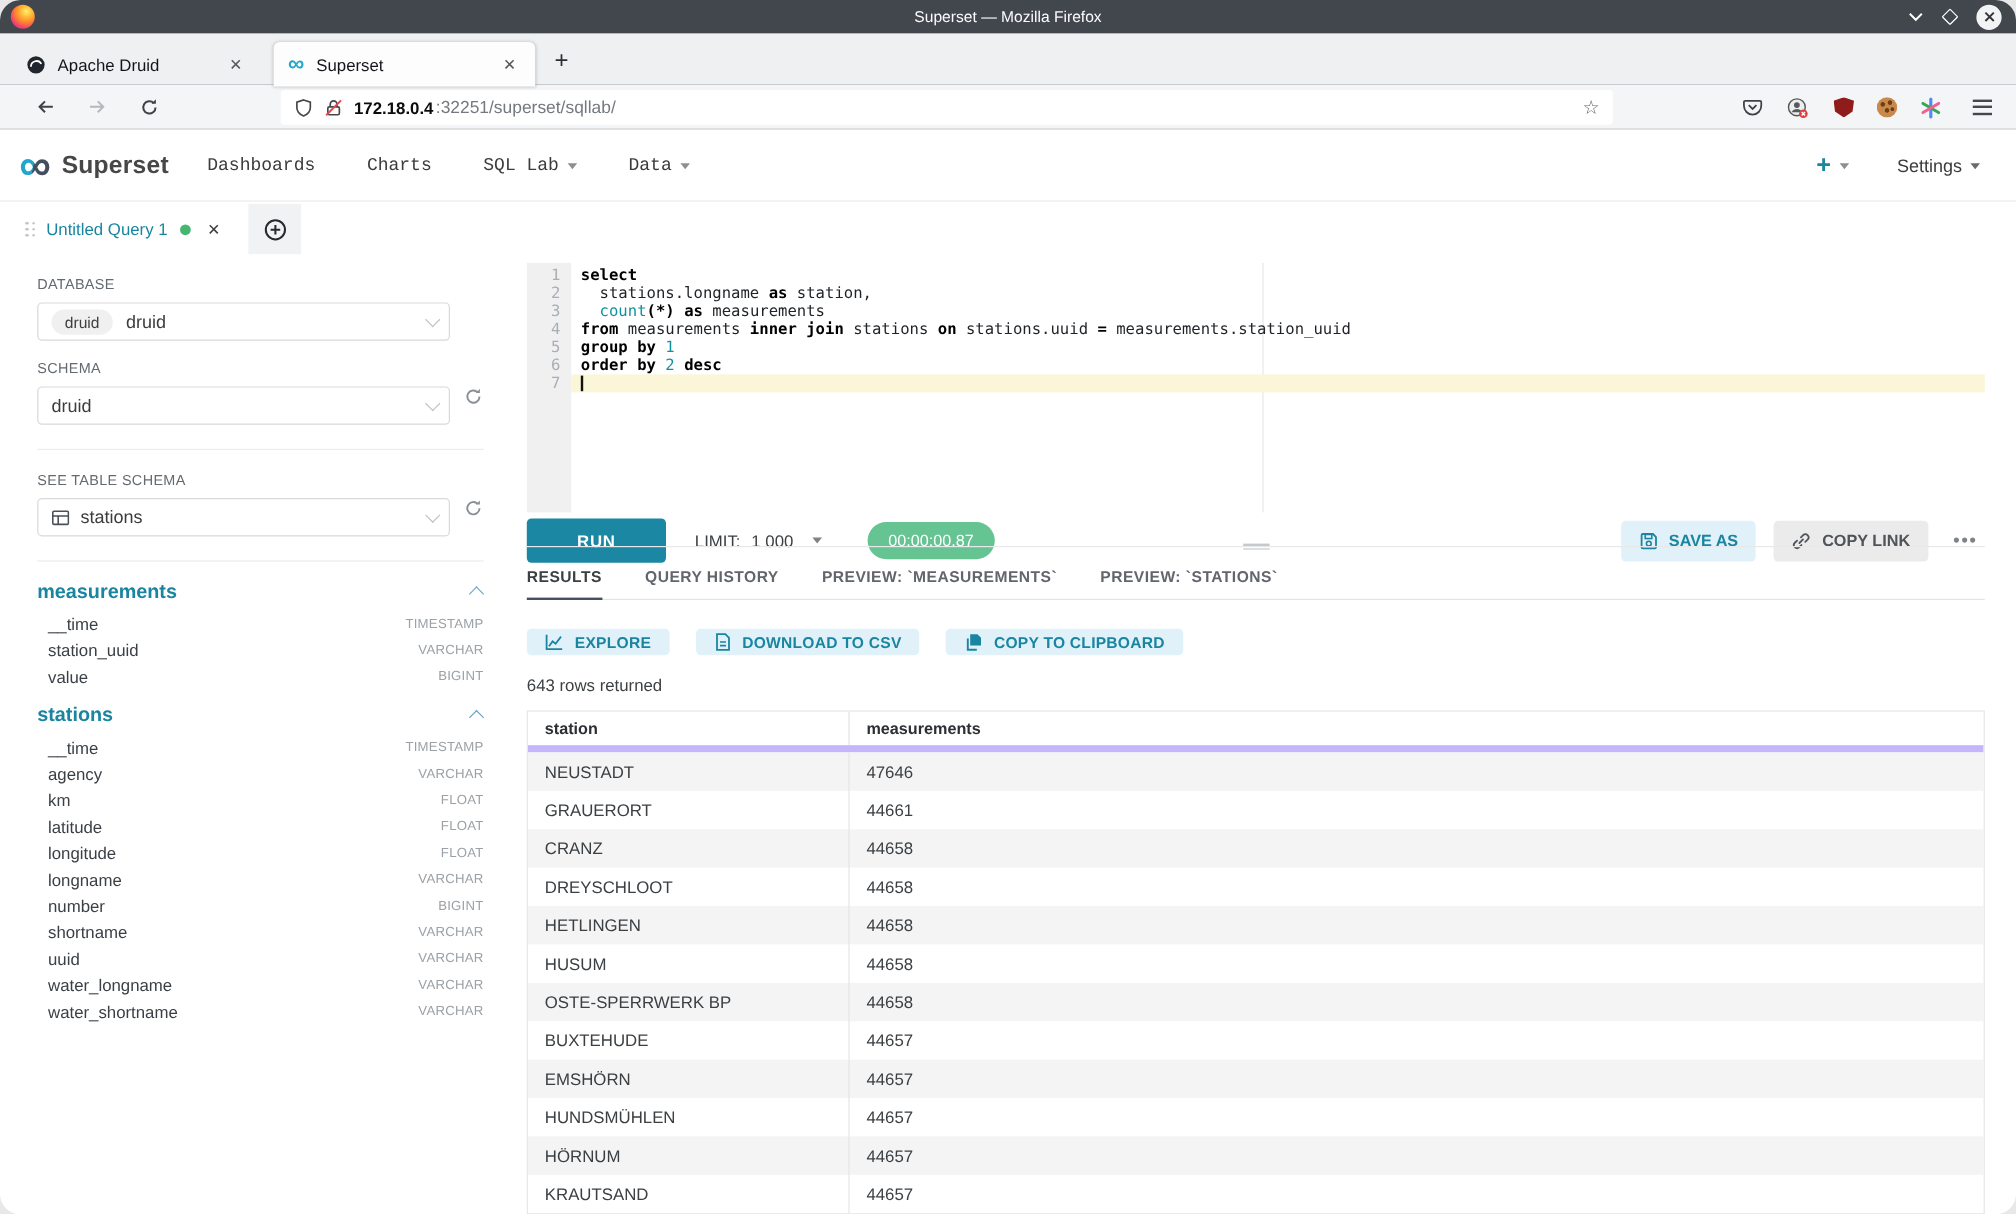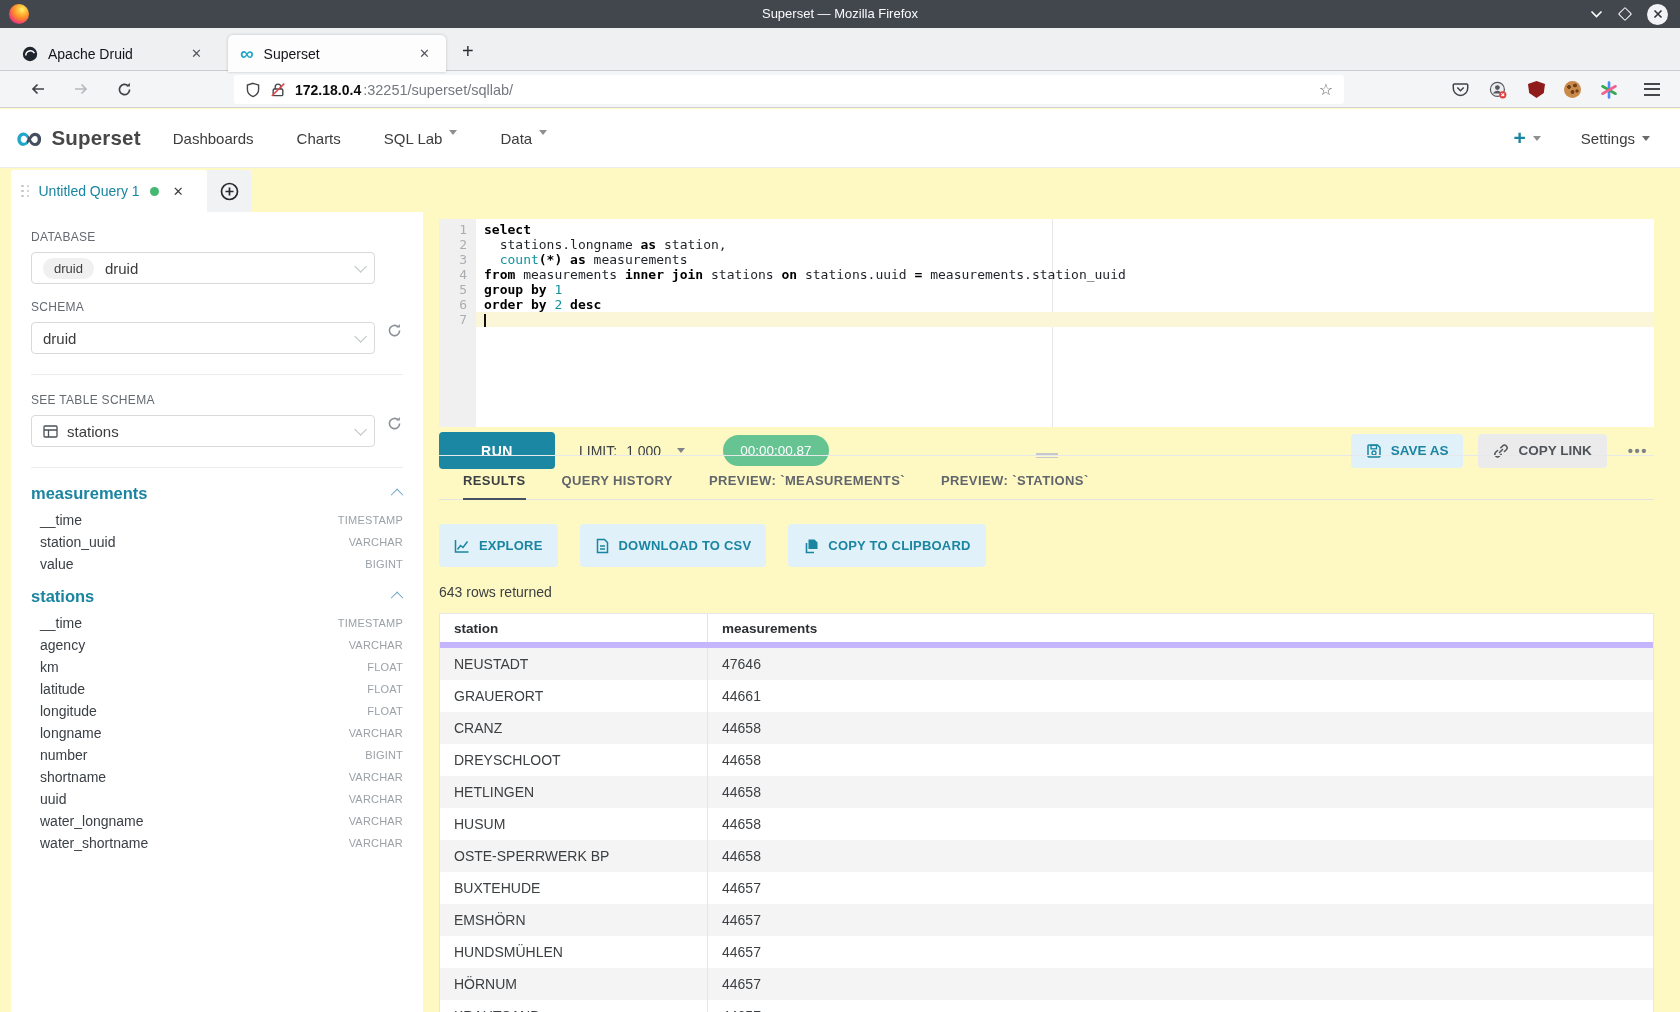--- a/index.html
+++ b/index.html
@@ -1,17 +1,17 @@
 <!DOCTYPE html>
 <html><head>
 <meta charset="utf-8">
 <style>
   * { margin:0; padding:0; box-sizing:border-box; }
   body { font-family:"Liberation Sans", sans-serif; background:#e8e8e8; }
-  .screen { position:relative; width:1680px; height:1012px; background:#fef9c3; overflow:hidden; }
+  .screen { position:relative; width:1680px; height:1012px; background:#ffffff; overflow:hidden;border-radius:17px; }
 
   
   .titlebar { position:absolute; top:0; left:0; right:0; height:28px; background:#42474e; }
   .ff-logo { position:absolute; left:9px; top:4px; width:20px; height:20px; border-radius:50%;
     background:radial-gradient(circle at 65% 28%, #fff36e 0%, #ffbe3c 22%, #ff8a2a 45%, #f0436c 70%, #a42bb5 100%); }
   .win-title { position:absolute; left:0; right:0; top:0; height:28px; line-height:28px; text-align:center;
     color:#fbfbfe; font-size:13px; }
   .win-controls { position:absolute; right:12px; top:0; height:28px; display:flex; align-items:center; gap:17px; }
   .wc-diamond { width:10px; height:10px; border:1.6px solid #fff; transform:rotate(45deg); border-radius:1px; }
   .wc-close { width:21px; height:21px; border-radius:50%; background:#f2f3f5; display:flex; align-items:center; justify-content:center; }
@@ -46,21 +46,21 @@
   .burger i { display:block; width:16px; height:1.9px; background:#44474c; }
 
   
   .appnav { position:absolute; top:109px; left:0; right:0; height:59px; background:#fff; border-bottom:1px solid #ececec;
     display:flex; align-items:center; }
   .brand { display:flex; align-items:center; gap:9px; margin-left:16px; }
   .brand-mark { font-size:37px; font-weight:bold; line-height:30px;
     background:linear-gradient(100deg,#20a7c9 46%,#444e5f 46%); -webkit-background-clip:text; background-clip:text; color:transparent; }
   .brand-name { font-size:20.5px; font-weight:700; color:#474747; letter-spacing:.2px; }
   .menu { display:flex; gap:43px; margin-left:32px; font-size:15px; color:#3c3c3c; }
-  .mitem { display:flex; align-items:flex-start; }
+  .mitem { display:flex; align-items:center;font-family:Liberation Mono, monospace; }
   .caret { width:0; height:0; border-left:4px solid transparent; border-right:4px solid transparent; border-top:5px solid #8f8f8f;
     display:inline-block; margin-left:7px; }
   .nav-right { margin-left:auto; margin-right:30px; display:flex; align-items:center; gap:40px; }
   .plusbtn { display:flex; align-items:center; color:#1a85a0; font-size:21px; font-weight:700; }
   .settings { display:flex; align-items:center; font-size:15px; color:#3c3c3c; }
 
   
   .qtab { position:absolute; left:11px; top:170px; width:196px; height:42px; background:#fff; border-radius:2px 2px 0 0;
     display:flex; align-items:center; padding:0 10px; }
   .dragdots { display:grid; grid-template-columns:repeat(2,3px); grid-gap:2.5px; margin-right:9px; }
@@ -119,24 +119,24 @@
   .copylink { display:flex; align-items:center; gap:9px; background:#ebebec; border:none; border-radius:4px; height:34px;
     padding:0 15px; color:#505459; font-family:inherit; font-size:13.5px; font-weight:700; }
   .dotsbtn { color:#7f8287; font-size:15px; font-weight:bold; letter-spacing:1.5px; padding:0 6px; }
 
   
   .south { position:absolute; left:439px; top:455px; width:1215px; bottom:0; border-top:1px solid #e7e8ea; }
   .handle { position:absolute; top:-5px; left:50%; transform:translateX(-50%); width:22px; }
   .handle i { display:block; height:1.5px; background:#c6c8cb; margin:2px 0; }
   .rtabs { display:flex; gap:36px; padding-top:17px; border-bottom:1px solid #e3e4e6; }
   .rtab { font-size:13px; font-weight:700; letter-spacing:.4px; color:#62666c; padding-bottom:11px; position:relative; }
-  .rtab.active { color:#3c4043;margin-left:24px; }
+  .rtab.active { color:#3c4043; }
   .rtab.active::after { content:""; position:absolute; left:0; right:0; bottom:-1px; height:2.5px; background:#475063; }
   .actions { display:flex; align-items:center; gap:22px; margin-top:24px; }
-  .act-btn { display:flex; align-items:center; gap:9px; height:43px; background:#e0f1f9; border:none; border-radius:4px;
+  .act-btn { display:flex; align-items:center; gap:9px; height:22px; background:#e0f1f9; border:none; border-radius:4px;
     padding:0 15px; color:#1a85a0; font-family:inherit; font-size:13px; font-weight:700; letter-spacing:.2px; }
   .filter { flex:1; height:33px; border:1px solid #d4d6d8; border-radius:4px; padding:0 13px; font-family:inherit;
     font-size:14px; color:#3c4043; background:#fff; }
   .filter::placeholder { color:#9aa0a6; }
   .rowsinfo { margin-top:17px; font-size:14px; color:#3c4043; }
   .rtable { margin-top:13px; border:1px solid #e6e7e9; background:#fff; overflow:hidden; }
   .thead { display:grid; grid-template-columns:268px 1fr; height:34px; border-bottom:6px solid #c4b5fd; }
   .th { display:flex; align-items:center; padding-left:14px; font-size:13.5px; font-weight:700; color:#2c2f33; }
   .th:first-child { border-right:1px solid #e2e3e5; }
   .trow { display:grid; grid-template-columns:268px 1fr; height:32px; }

